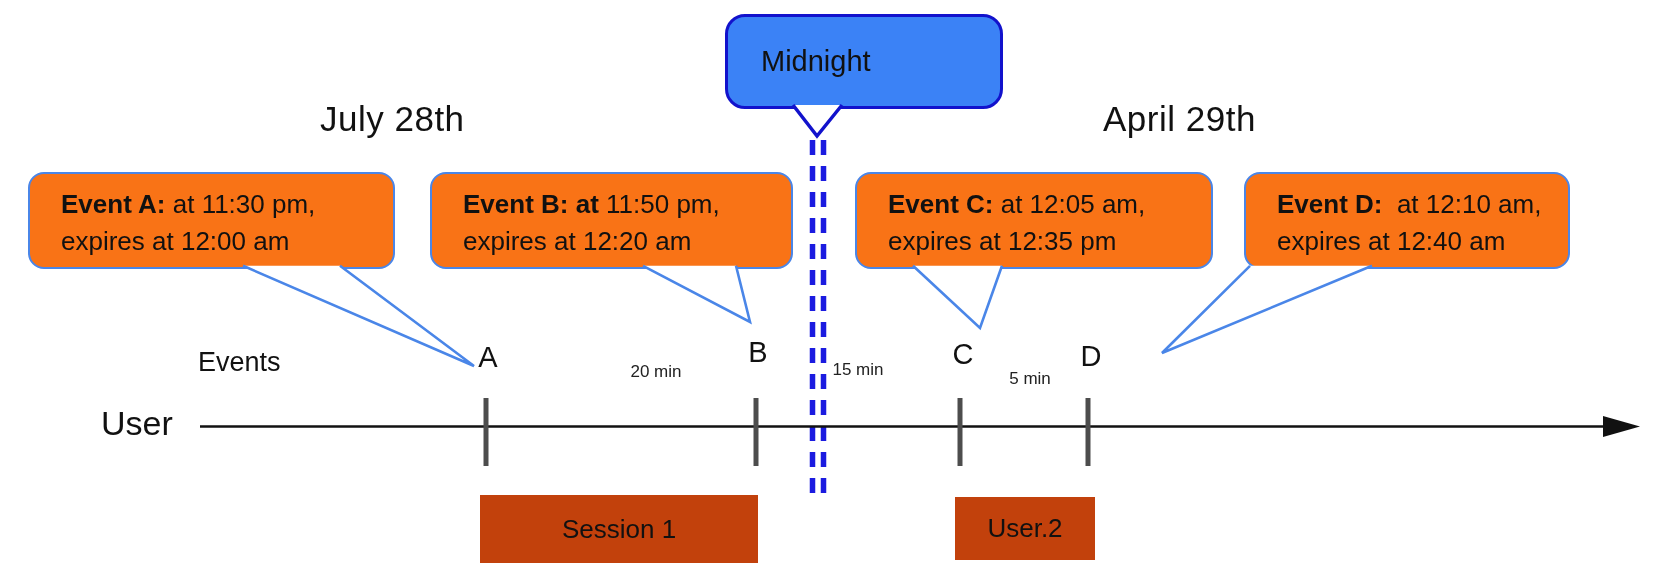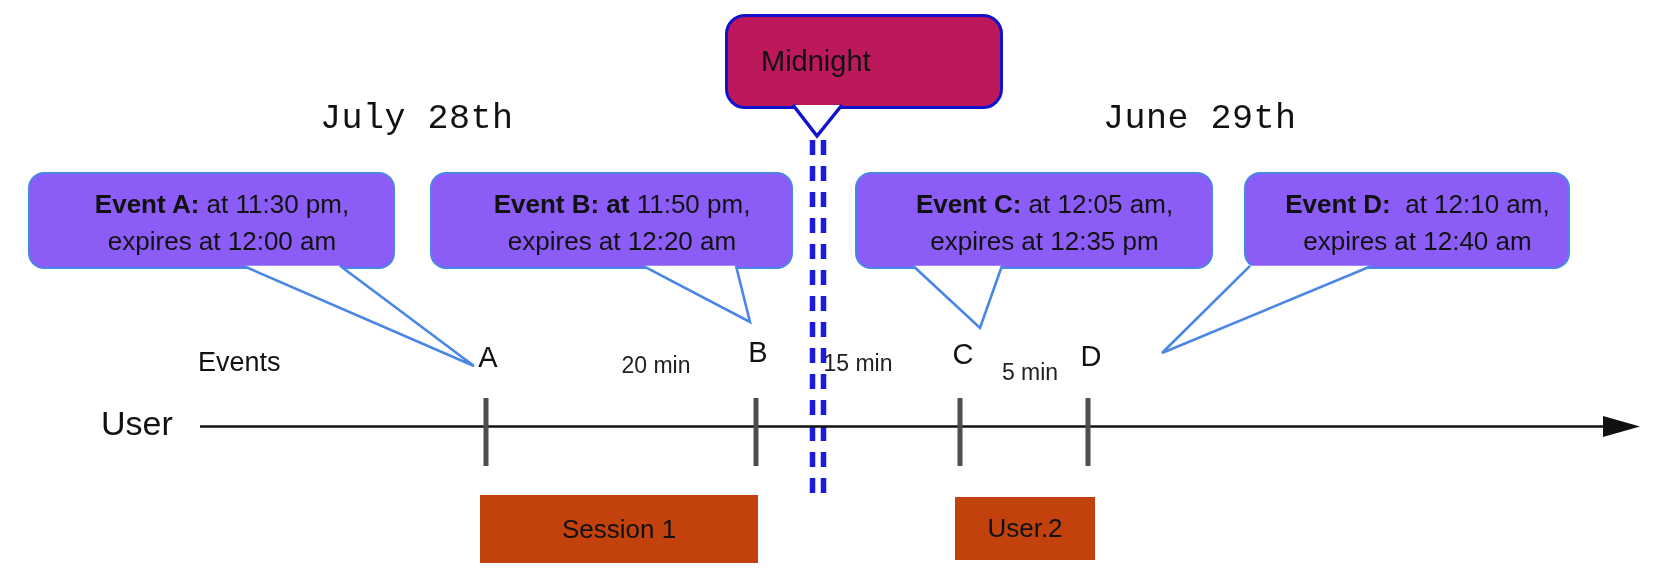--- a/index.html
+++ b/index.html
@@ -1,48 +1,48 @@
 <!DOCTYPE html>
 <html><head>
 <meta charset="utf-8">
 <style>
   html,body{margin:0;padding:0;background:#ffffff;}
   body{font-family:"Liberation Sans","DejaVu Sans",sans-serif;color:#111;}
   .canvas{position:relative;width:1668px;height:578px;background:#fff;overflow:hidden;}
 
-  .date{position:absolute;font-size:35px;letter-spacing:.5px;color:#111;font-family:Liberation Mono, monospace;}
+  .date{position:absolute;font-size:35px;letter-spacing:.5px;color:#111;}
 
   .midnight{position:absolute;left:725px;top:14px;width:278px;height:95px;
-    border:3.5px solid #1212cc;border-radius:20px;background:#be185d;
+    border:3.5px solid #1212cc;border-radius:20px;background:#3b82f6;
     box-sizing:border-box;display:flex;align-items:center;}
   .midnight .txt{font-size:29px;padding-left:33px;}
 
   .event-bubble{position:absolute;top:172px;height:97px;border:2.6px solid #4a86e8;
-    border-radius:16px;background:#8b5cf6;box-sizing:border-box;padding:12px 10px 0 31px;text-align:center;}
+    border-radius:16px;background:#f97316;box-sizing:border-box;padding:12px 10px 0 31px;}
   .event-bubble .line{font-size:26px;line-height:37px;white-space:pre-wrap;}
   .event-bubble .b{font-weight:bold;}
 
   .events-label{position:absolute;left:190px;top:347px;font-size:27px;margin-left:8px;}
   .user-label{position:absolute;left:101px;top:404px;font-size:34px;}
 
   .tick-label{position:absolute;transform:translateX(-50%);font-size:29px;top:340px;}
-  .interval{position:absolute;transform:translateX(-50%);font-size:23px;color:#222;}
+  .interval{position:absolute;transform:translateX(-50%);font-size:17px;color:#222;margin-top:10px;}
 
   .session{position:absolute;background:#c2410c;display:flex;align-items:center;
     justify-content:center;font-size:26px;color:#111;}
 
   svg.overlay{position:absolute;left:0;top:0;pointer-events:none;}
 </style>
 </head>
 <body>
 
 <div class="canvas">
 
   <div class="date" style="left:320px;top:99px;">July 28th</div>
-  <div class="date" style="left:1103px;top:99px;">June 29th</div>
+  <div class="date" style="left:1103px;top:99px;">April 29th</div>
 
   <div class="midnight">
     <span class="txt">Midnight</span>
   </div>
 
   <div class="event-bubble" style="left:28px;width:367px;">
     <div class="line"><span class="b">Event A:</span><span> at 11:30 pm,</span></div>
     <div class="line">expires at 12:00 am</div>
   </div>
 

